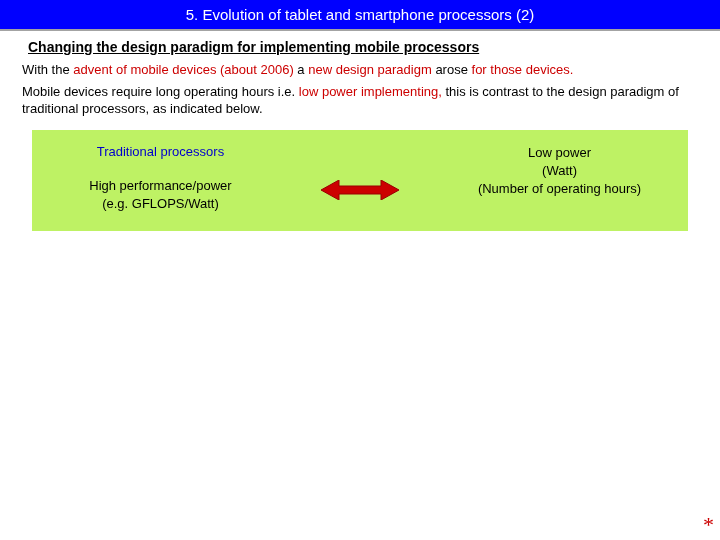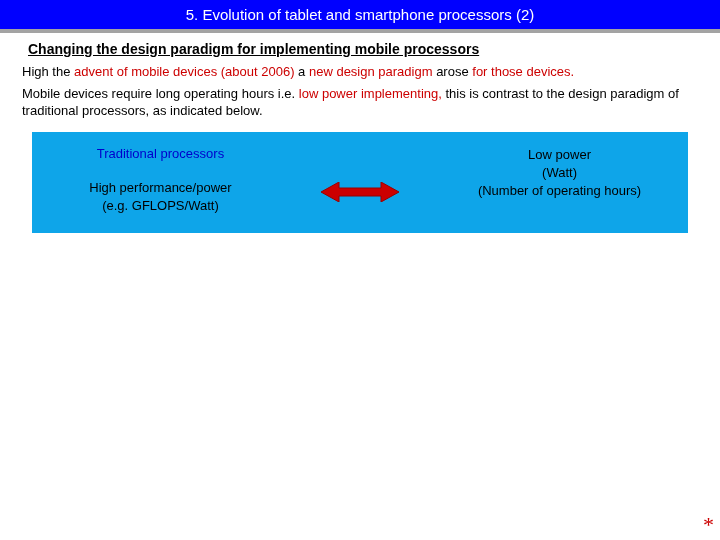--- a/index.html
+++ b/index.html
@@ -11,37 +11,37 @@
     background: #ffffff;
     position: relative;
     overflow: hidden;
   }
   .title-bar {
     background: #0000ff;
     color: #ffffff;
     text-align: center;
     padding: 6px 0;
     font-size: 15px;
-    border-bottom: 4px solid #a3a3a3;
+    border-bottom: 2px solid #a3a3a3;
   }
   .subtitle {
     font-weight: bold;
     font-size: 14px;
     padding: 8px 14px 4px 28px;
     text-decoration: underline;
   }
   .para {
     font-size: 13px;
     padding: 2px 22px 2px 22px;
     line-height: 1.35;
   }
   .para .red { color: #cc0000; }
   .compare-box {
     margin: 10px 32px 0 32px;
-    background: #0ea5e9;
+    background: #bef264;
     padding: 14px 10px 18px 10px;
     display: flex;
     align-items: flex-start;
     justify-content: space-between;
     gap: 25px;
   }
   .col {
     width: 38%;
     text-align: center;
     font-size: 13px;
@@ -70,21 +70,21 @@
   }
 </style>
 </head>
 <body>
 
 <div class="title-bar">5. Evolution of tablet and smartphone processors (2)</div>
 
 <div class="subtitle">Changing the design paradigm for implementing mobile processors</div>
 
 <div class="para">
-  <span>High the </span><span class="red">advent of mobile devices (about 2006)</span><span> a </span><span class="red">new design paradigm</span><span> arose </span><span class="red">for those devices.</span>
+  <span>With the </span><span class="red">advent of mobile devices (about 2006)</span><span> a </span><span class="red">new design paradigm</span><span> arose </span><span class="red">for those devices.</span>
 </div>
 
 <div class="para">
   <span>Mobile devices require long operating hours i.e. </span><span class="red">low power implementing,</span><span> this is contrast to the design paradigm of traditional processors,  as indicated below.</span>
 </div>
 
 <div class="compare-box">
   <div class="col">
     <div class="col-head">Traditional processors</div>
     <div class="col-body">

